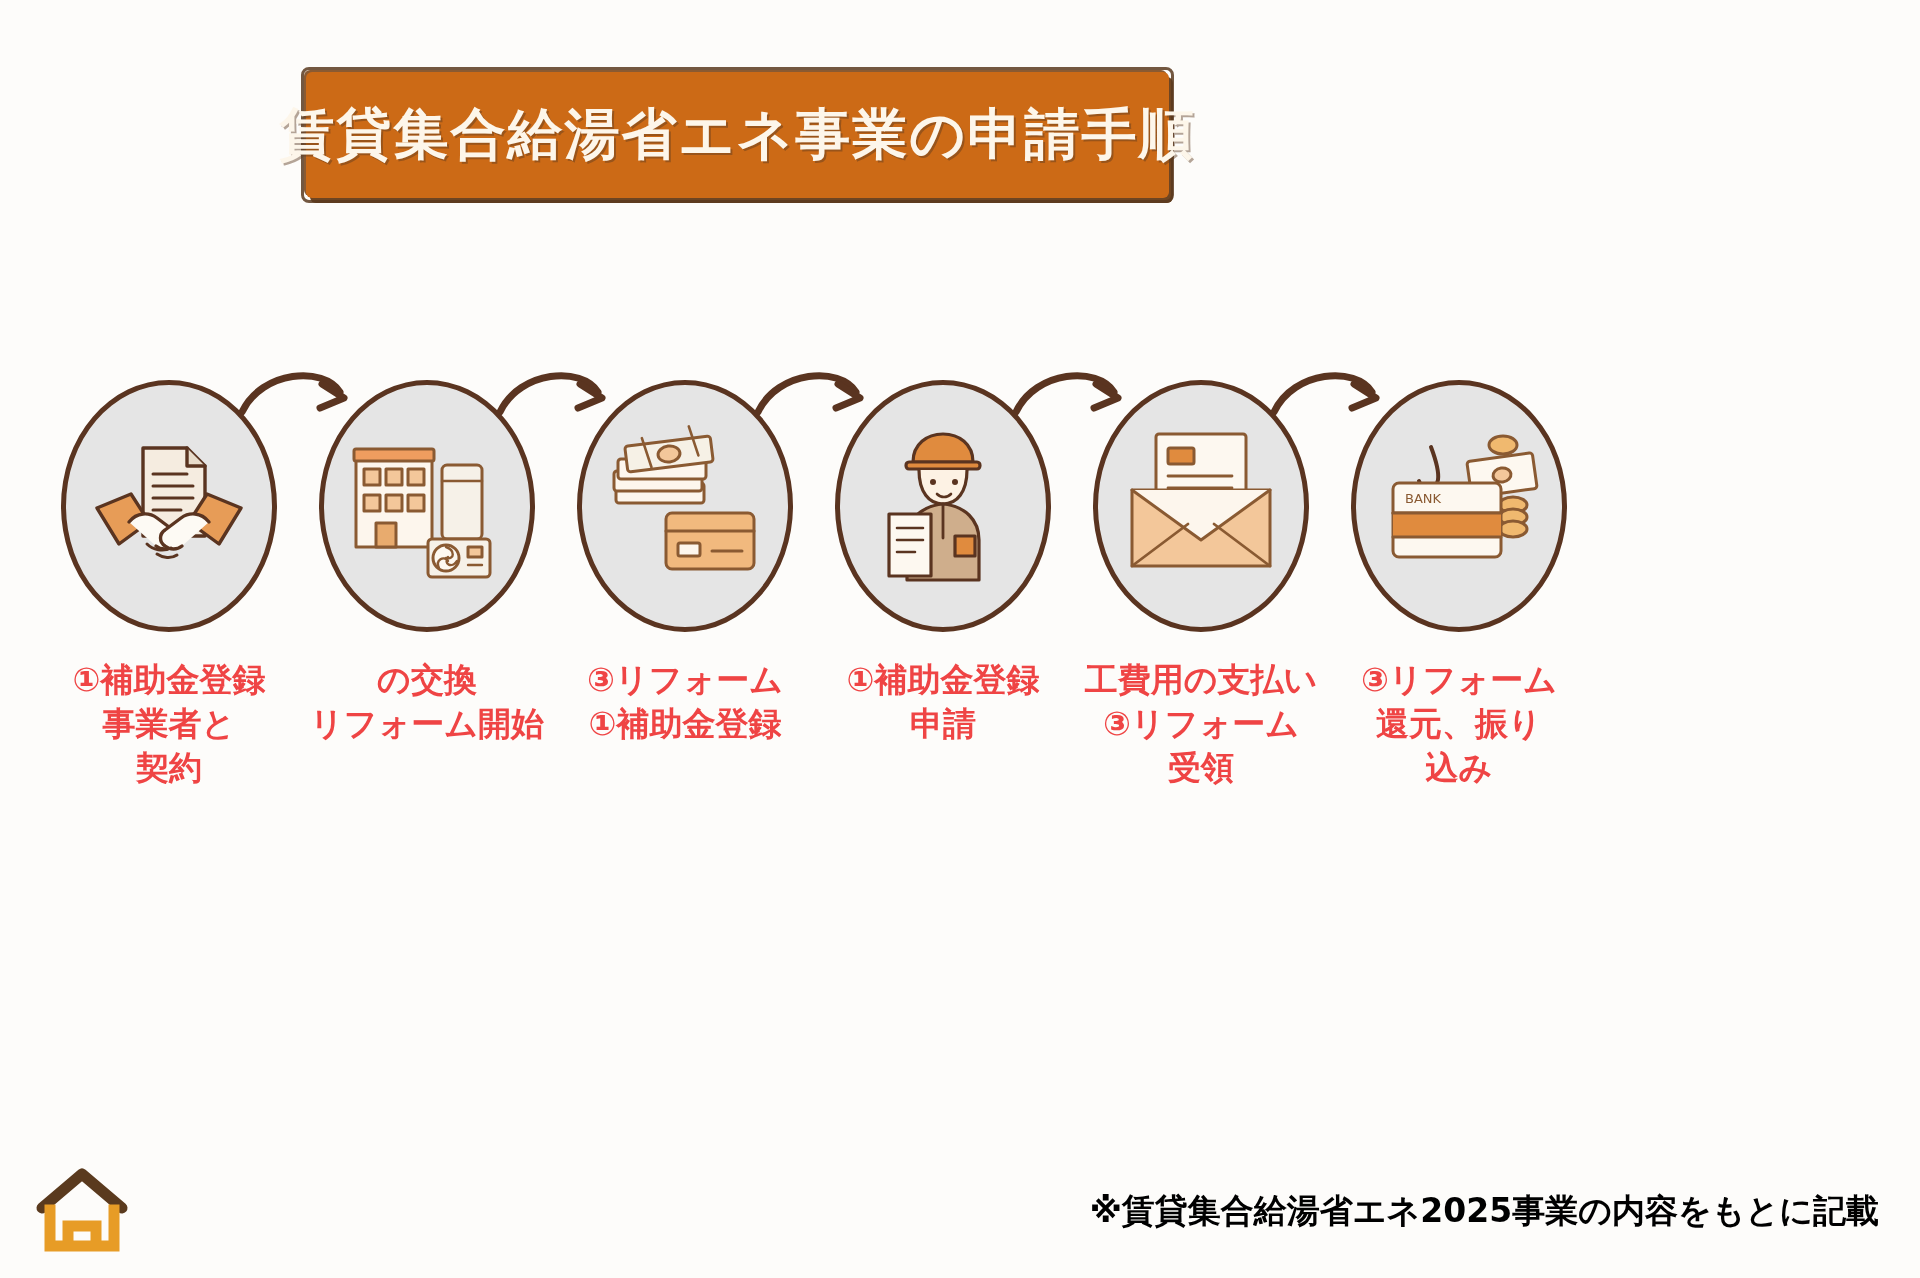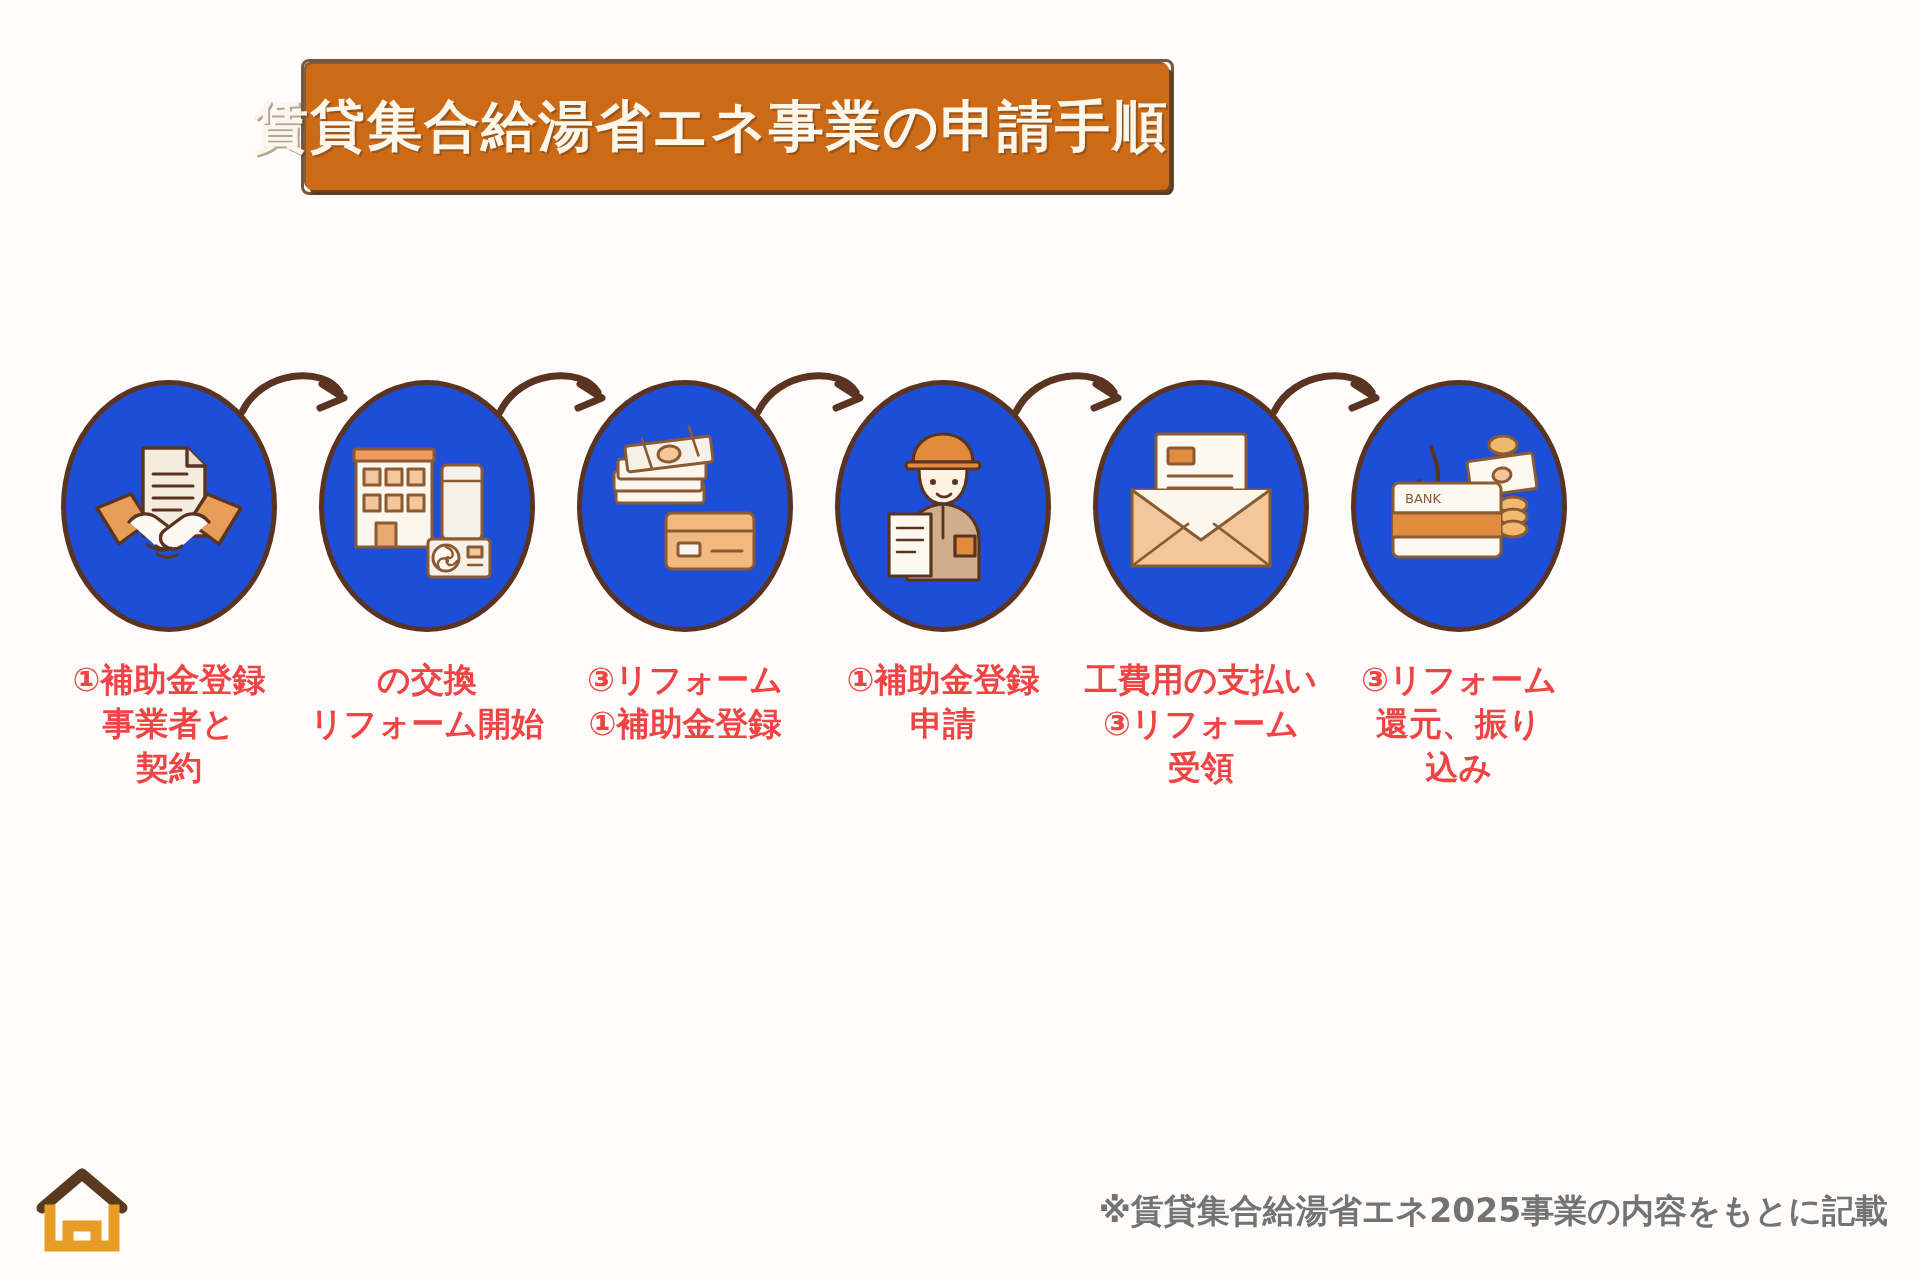--- a/index.html
+++ b/index.html
@@ -4,25 +4,25 @@
 <style>
   html,body{margin:0;padding:0;}
   body{
     width:1920px;height:1278px;
     background:#fdfcfa;
     font-family:"DejaVu Sans","Liberation Sans",sans-serif;
     overflow:hidden;position:relative;
   }
   
   #title-banner{
-    position:absolute;left:306px;top:64px;width:863px;height:126px;
+    position:absolute;left:306px;top:72px;width:863px;height:126px;
     background:#cc6a16;
     border-radius:6px;
     box-shadow:4px 5px 0 0 #6e4522, -2px -2px 0 0 #8a5a32;
-    display:flex;align-items:center;justify-content:flex-end;
+    display:flex;align-items:center;justify-content:center;
   }
   #title-banner::before{
     content:"";position:absolute;left:-5px;top:-5px;right:-5px;bottom:-5px;
     border:3px solid #5a3a1e;border-radius:8px;pointer-events:none;
     opacity:.85;
   }
   #title-text{
     color:#fdf6ea;font-size:55px;font-weight:bold;letter-spacing:2px;
     text-shadow:2px 2px 0 rgba(90,58,30,.45);
     white-space:nowrap;position:relative;z-index:2;
@@ -32,43 +32,43 @@
     position:absolute;left:0;top:380px;width:1920px;height:480px;
     display:flex;justify-content:flex-start;align-items:flex-start;
     padding-left:40px;box-sizing:border-box;
   }
   .step{
     width:258px;position:relative;
     display:flex;flex-direction:column;align-items:center;
   }
   .bubble{
     width:216px;height:252px;
-    background:#1d4ed8;
+    background:#e5e5e5;
     border:5px solid #5a3420;
     border-radius:50%;
     display:flex;align-items:center;justify-content:center;
     position:relative;
     box-sizing:border-box;
   }
   .bubble svg{display:block;}
   .step-label{
     margin-top:26px;
     color:#ef4444;
     font-size:33px;font-weight:bold;line-height:1.33;
     text-align:center;white-space:nowrap;
   }
   
   .arrow{
     position:absolute;top:-22px;right:-58px;width:120px;height:70px;
     pointer-events:none;
   }
   
   #footnote{
-    position:absolute;right:32px;bottom:44px;
-    color:#737373;font-size:33px;font-weight:bold;white-space:nowrap;
+    position:absolute;right:41px;bottom:44px;
+    color:#000000;font-size:33px;font-weight:bold;white-space:nowrap;
   }
   #logo{
     position:absolute;left:34px;bottom:22px;width:96px;height:92px;
   }
 </style>
 </head>
 <body>
 
 <div id="title-banner">
   <span id="title-text">賃貸集合給湯省エネ事業の申請手順</span>

